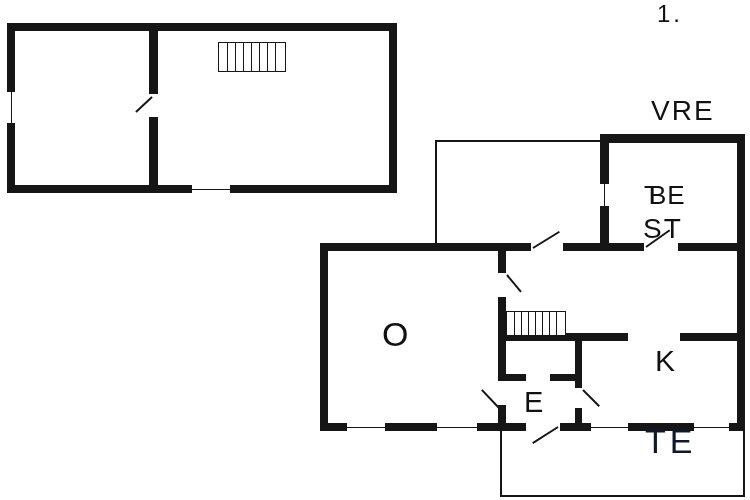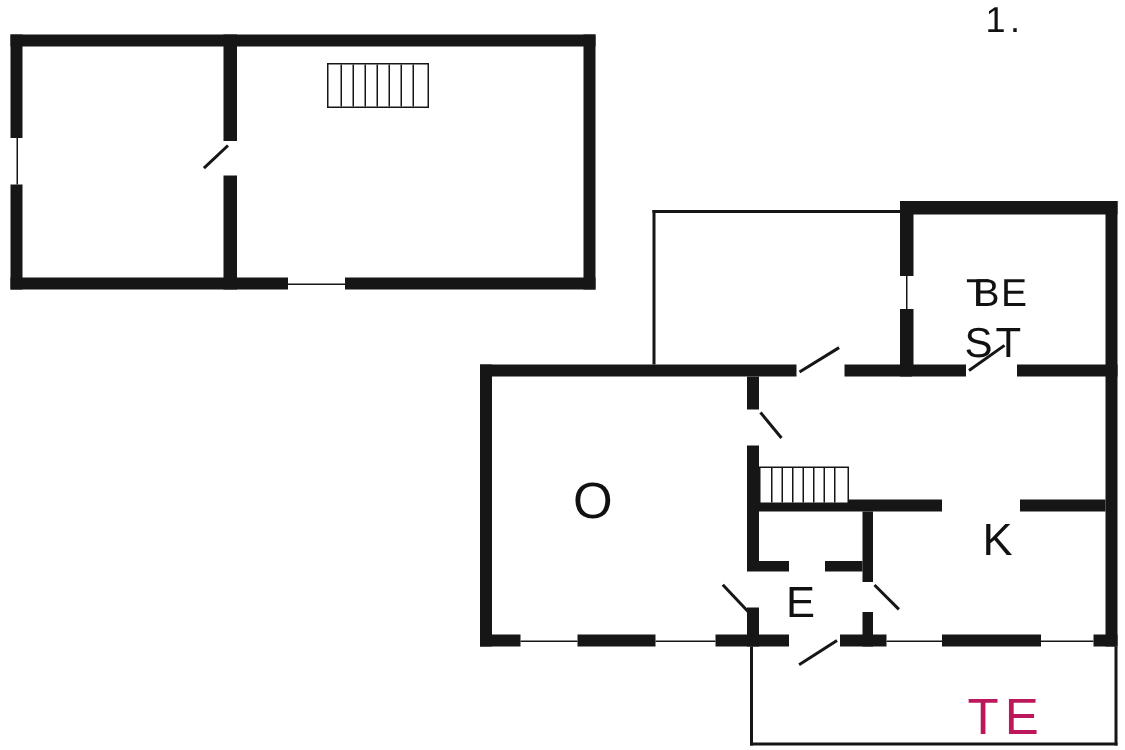--- a/index.html
+++ b/index.html
@@ -91,20 +91,21 @@
     <div class="stairs" style="left: 506px; top: 311px; width: 58px; height: 23px; border-color: rgb(22, 22, 22);">
       <div class="tread" style="left: 7px; background: rgb(22, 22, 22);"></div>
       <div class="tread" style="left: 14px; background: rgb(22, 22, 22);"></div>
       <div class="tread" style="left: 21px; background: rgb(22, 22, 22);"></div>
       <div class="tread" style="left: 28px; background: rgb(22, 22, 22);"></div>
       <div class="tread" style="left: 35px; background: rgb(22, 22, 22);"></div>
       <div class="tread" style="left: 42px; background: rgb(22, 22, 22);"></div>
       <div class="tread" style="left: 49px; background: rgb(22, 22, 22);"></div>
     </div>
     <div class="lbl" style="left: 657px; top: 2px; font-size: 24px; letter-spacing: 3px; color: rgb(17, 17, 17);">1.</div>
+    <div class="lbl" style="left: 651px; top: 97px; font-size: 28px; letter-spacing: 2px; color: rgb(17, 17, 17);">VRE</div>
     <div class="lbl" style="left: 649px; top: 182px; font-size: 26px; letter-spacing: 1px; color: rgb(17, 17, 17);">BE</div>
     <div class="lbl" style="left: 644px; top: 182px; font-size: 26px; letter-spacing: 0px; color: rgb(17, 17, 17);">T</div>
     <div class="lbl" style="left: 643px; top: 215px; font-size: 28px; letter-spacing: 2px; color: rgb(17, 17, 17);">ST</div>
     <div class="lbl" style="left: 382px; top: 317px; font-size: 34px; letter-spacing: 0px; color: rgb(17, 17, 17);">O</div>
     <div class="lbl" style="left: 655px; top: 346px; font-size: 30px; letter-spacing: 0px; color: rgb(17, 17, 17);">K</div>
     <div class="lbl" style="left: 524px; top: 388px; font-size: 29px; letter-spacing: 0px; color: rgb(17, 17, 17);">E</div>
-    <div class="lbl" style="left: 645px; top: 461px; font-size: 34px; letter-spacing: 4px; color: #be185d;">TE</div>
+    <div class="lbl" style="left: 645px; top: 424px; font-size: 34px; letter-spacing: 4px; color: #0f172a;">TE</div>
   </div>
 
 </body></html>

